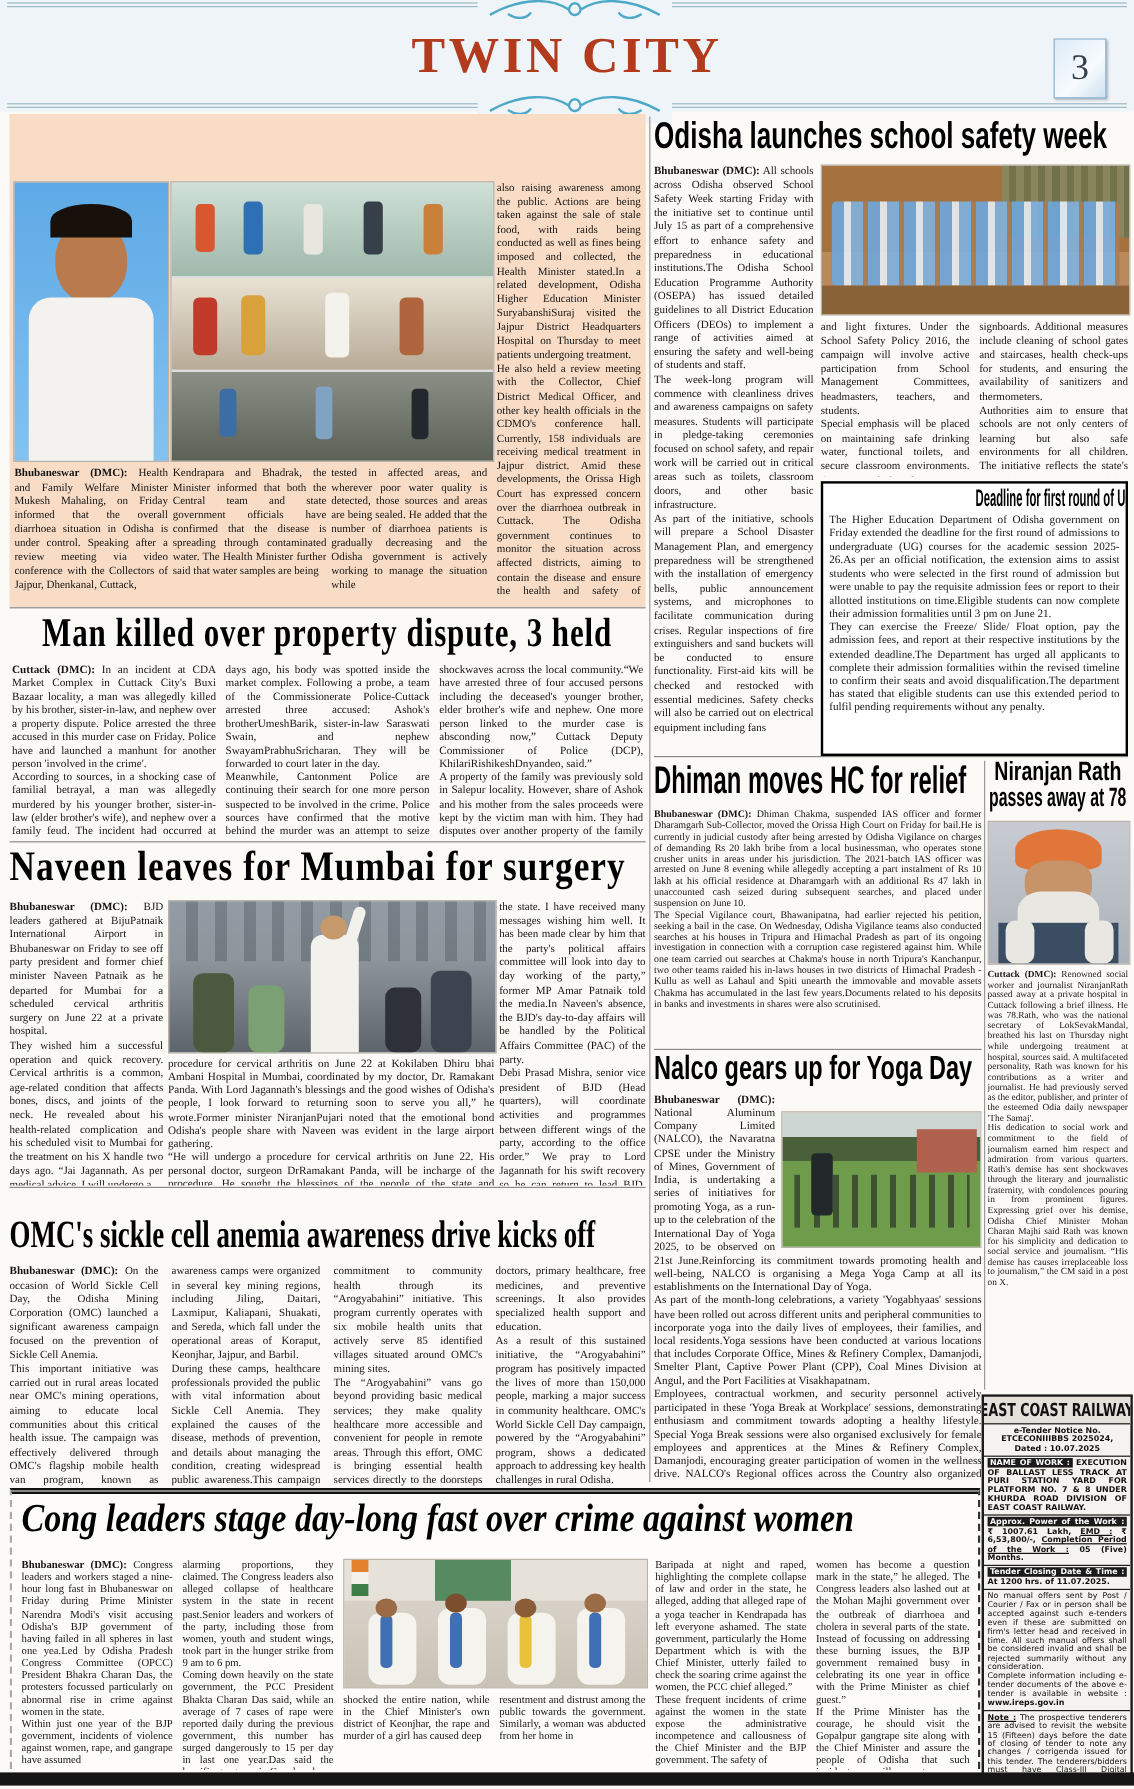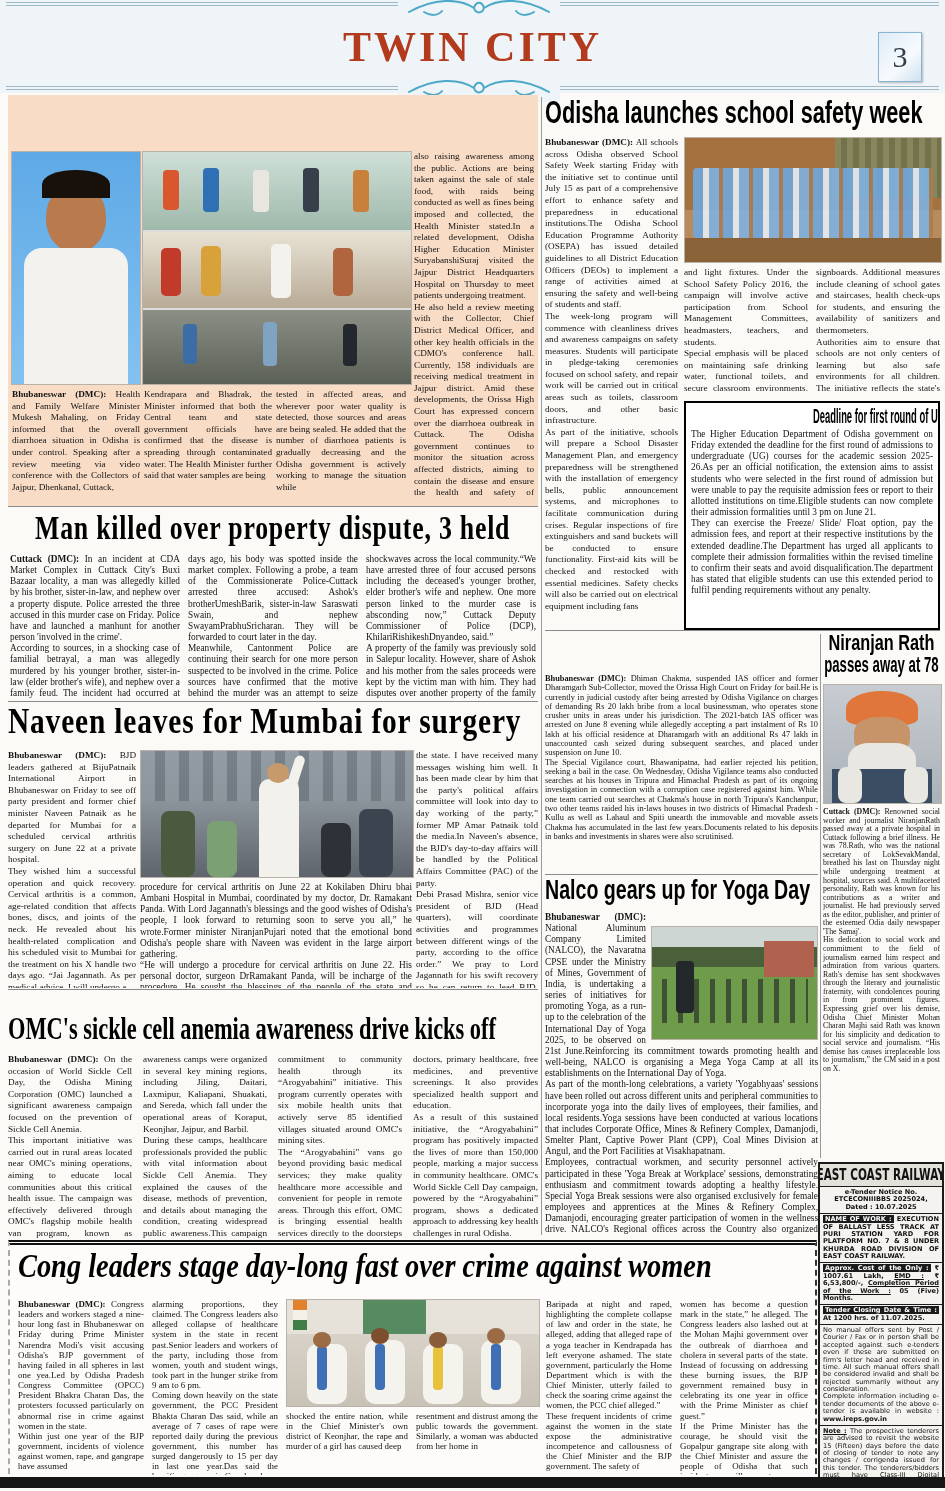--- a/index.html
+++ b/index.html
@@ -227,20 +227,23 @@
       <span class="tx">commitment to community health through its “Arogyabahini” initiative. This program currently operates with six mobile health units that actively serve 85 identified villages situated around OMC's mining sites.
 The “Arogyabahini” vans go beyond providing basic medical services; they make quality healthcare more accessible and convenient for people in remote areas. Through this effort, OMC is bringing essential health services directly to the doorsteps of villagers. The program offers consultations with expert</span>
     </div>
     <div class="abs bt sz1 clip" style="left:405px;top:44px;width:125px;height:198px;">
       <span class="tx">doctors, primary healthcare, free medicines, and preventive screenings. It also provides specialized health support and education.
 As a result of this sustained initiative, the “Arogyabahini” program has positively impacted the lives of more than 150,000 people, marking a major success in community healthcare. OMC's World Sickle Cell Day campaign, powered by the “Arogyabahini” program, shows a dedicated approach to addressing key health challenges in rural Odisha.</span>
     </div>
   </div>
 
   <div class="abs" style="left:545px;top:632px;width:273px;height:242px;">
+    <div class="abs" style="left:0;top:2px;width:273px;height:36px;">
+      <span class="hl-sans fit" style="font-size:32px;transform:scaleX(0.62);">Dhiman moves HC for relief</span>
+    </div>
     <div class="abs bt sz3 clip" style="left:0;top:42px;width:273px;height:198px;">
       <b class="dl">Bhubaneswar (DMC):</b>
       <span class="tx">Dhiman Chakma, suspended IAS officer and former Dharamgarh Sub-Collector, moved the Orissa High Court on Friday for bail.He is currently in judicial custody after being arrested by Odisha Vigilance on charges of demanding Rs 20 lakh bribe from a local businessman, who operates stone crusher units in areas under his jurisdiction. The 2021-batch IAS officer was arrested on June 8 evening while allegedly accepting a part instalment of Rs 10 lakh at his official residence at Dharamgarh with an additional Rs 47 lakh in unaccounted cash seized during subsequent searches, and placed under suspension on June 10.
 The Special Vigilance court, Bhawanipatna, had earlier rejected his petition, seeking a bail in the case. On Wednesday, Odisha Vigilance teams also conducted searches at his houses in Tripura and Himachal Pradesh as part of its ongoing investigation in connection with a corruption case registered against him. While one team carried out searches at Chakma's house in north Tripura's Kanchanpur, two other teams raided his in-laws houses in two districts of Himachal Pradesh - Kullu as well as Lahaul and Spiti unearth the immovable and movable assets Chakma has accumulated in the last few years.Documents related to his deposits in banks and investments in shares were also scrutinised.</span>
     </div>
   </div>
 
   <div class="abs" style="left:823px;top:632px;width:117px;height:528px;">
     <div style="width:117px;text-align:center;display:flex;justify-content:center;">
       <span class="hl-sans fitc" style="font-size:22px;transform:scaleX(0.74);">Niranjan Rath</span>
@@ -332,21 +335,21 @@
       <span class="fitc" style="font-weight:bold;font-size:15px;transform:scaleX(0.70);">EAST COAST RAILWAY</span>
     </div>
     <div class="sec adtx adbold" style="text-align:center;">
       <span>e-Tender Notice No. ETCECONIIIBBS 2025024, Dated : 10.07.2025</span>
     </div>
     <div class="sec adtx adbold">
       <span class="inv">NAME OF WORK :</span>
       <span>EXECUTION OF BALLAST LESS TRACK AT PURI STATION YARD FOR PLATFORM NO. 7 &amp; 8 UNDER KHURDA ROAD DIVISION OF EAST COAST RAILWAY.</span>
     </div>
     <div class="sec adtx adbold">
-      <span class="inv">Approx. Cost of the Only :</span>
+      <span class="inv">Approx. Power of the Work :</span>
       <span>₹ 1007.61 Lakh,</span>
       <span style="text-decoration:underline;">EMD :</span>
       <span>₹ 6,53,800/-,</span>
       <span style="text-decoration:underline;">Completion Period of the Work :</span>
       <span>05 (Five) Months.</span>
     </div>
     <div class="sec adtx adbold">
       <span class="inv">Tender Closing Date &amp; Time :</span>
       <span>At 1200 hrs. of 11.07.2025.</span>
     </div>

